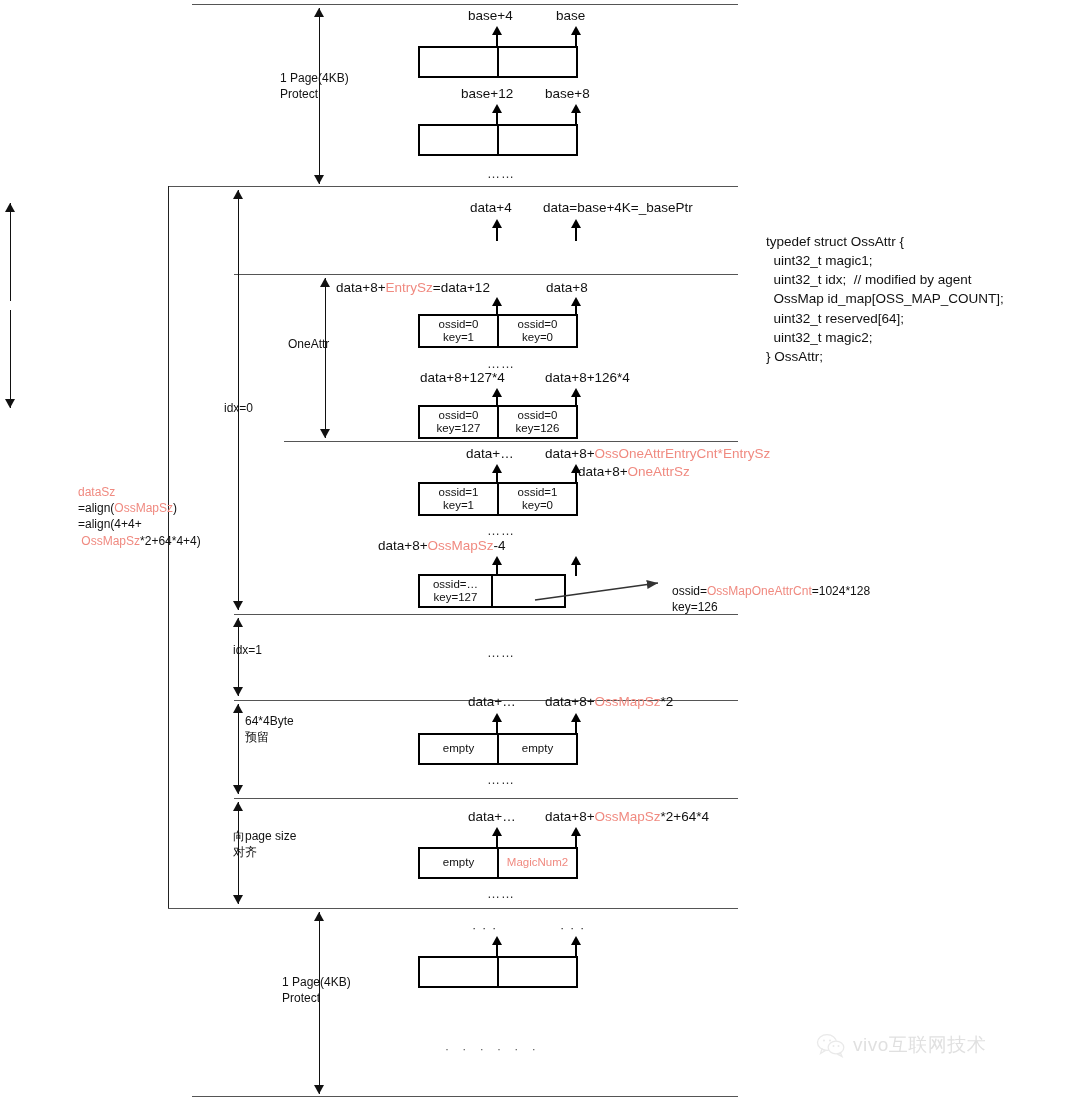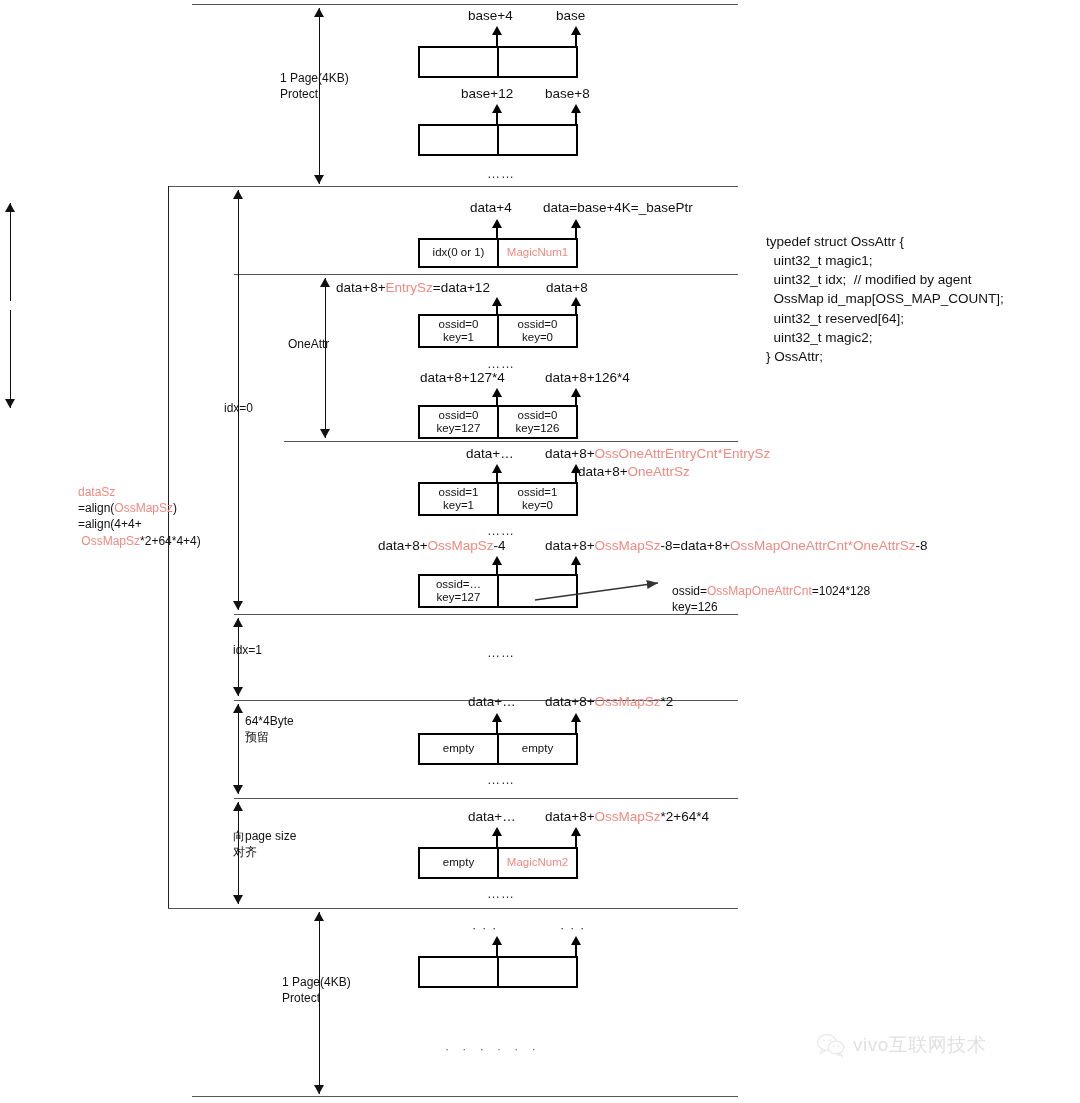--- a/index.html
+++ b/index.html
@@ -116,26 +116,20 @@
   <div class="ptrlabel" style="left:470px; top:200px;">data+4</div>
   <div class="ptrlabel" style="left:543px; top:200px;">data=base+4K=_basePtr</div>
   <div class="uparrow" style="left:492px; top:219px; height:22px;">
       <div class="head"></div>
       <div class="shaft"></div>
     </div>
   <div class="uparrow" style="left:571px; top:219px; height:22px;">
       <div class="head"></div>
       <div class="shaft"></div>
     </div>
-  <div class="memrow" style="left:418px; top:238px; width:160px; height:30px;">
-    <div class="cell">idx(0 or 1)</div>
-    <div class="cell sep">
-        <span class="red">MagicNum1</span>
-      </div>
-  </div>
 
   <div class="codeblock" style="left:766px; top:232px;">typedef struct OssAttr {
   uint32_t magic1;
   uint32_t idx;  // modified by agent
   OssMap id_map[OSS_MAP_COUNT];
   uint32_t reserved[64];
   uint32_t magic2;
 } OssAttr;</div>
 
   <div class="vspan" style="left:233px; top:190px; height:420px;">
@@ -220,32 +214,29 @@
     <div class="cell sep">
       <span>ossid=1</span>
       <span>key=0</span>
     </div>
   </div>
   <div class="dots" style="left:487px; top:523px;">……</div>
 
   <div class="ptrlabel" style="left:378px; top:538px;">
     <span>data+8+</span><span class="red">OssMapSz</span><span>-4</span>
   </div>
-  <div class="ptrlabel" style="left:545px; top:538px;">
-    <span>data+8+</span><span class="red">OssMapSz</span><span>-8=data+8+</span><span class="red">OssMapOneAttrCnt</span><span class="red">*</span><span class="red">OneAttrSz</span><span>-8</span>
-  </div>
   <div class="uparrow" style="left:492px; top:556px; height:20px;">
       <div class="head"></div>
       <div class="shaft"></div>
     </div>
   <div class="uparrow" style="left:571px; top:556px; height:20px;">
       <div class="head"></div>
       <div class="shaft"></div>
     </div>
-  <div class="memrow" style="left:418px; top:574px; width:160px; height:34px;">
+  <div class="memrow" style="left:418px; top:574px; width:148px; height:34px;">
     <div class="cell">
       <span>ossid=…</span>
       <span>key=127</span>
     </div>
     <div class="cell sep">
       <span></span>
       <span></span>
     </div>
   </div>
 

